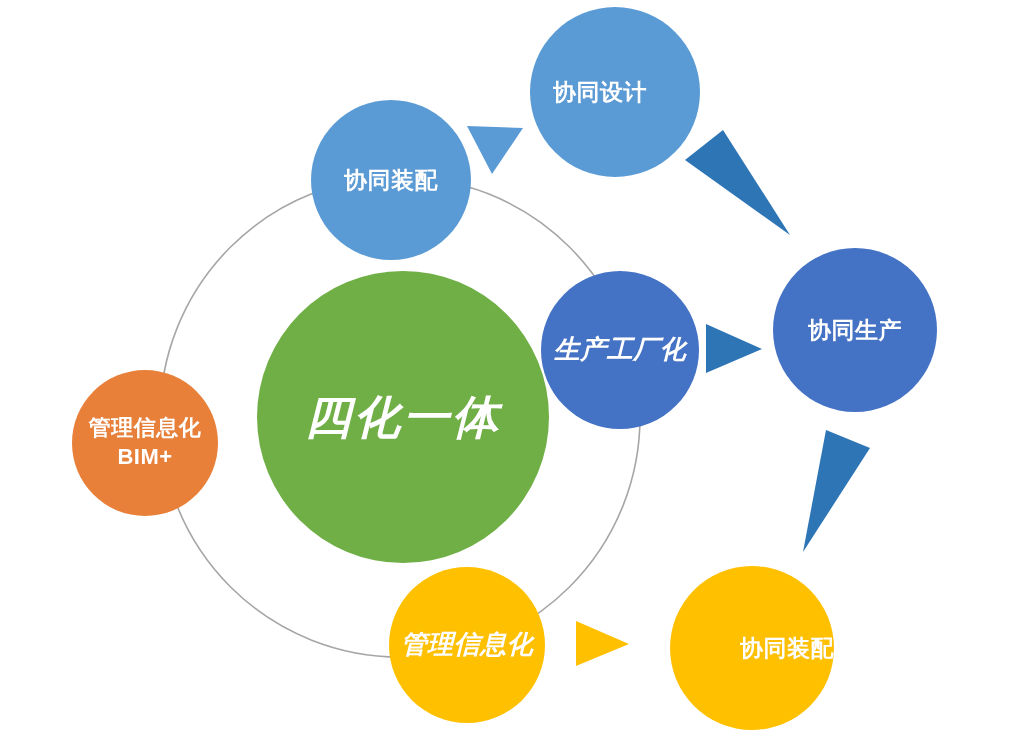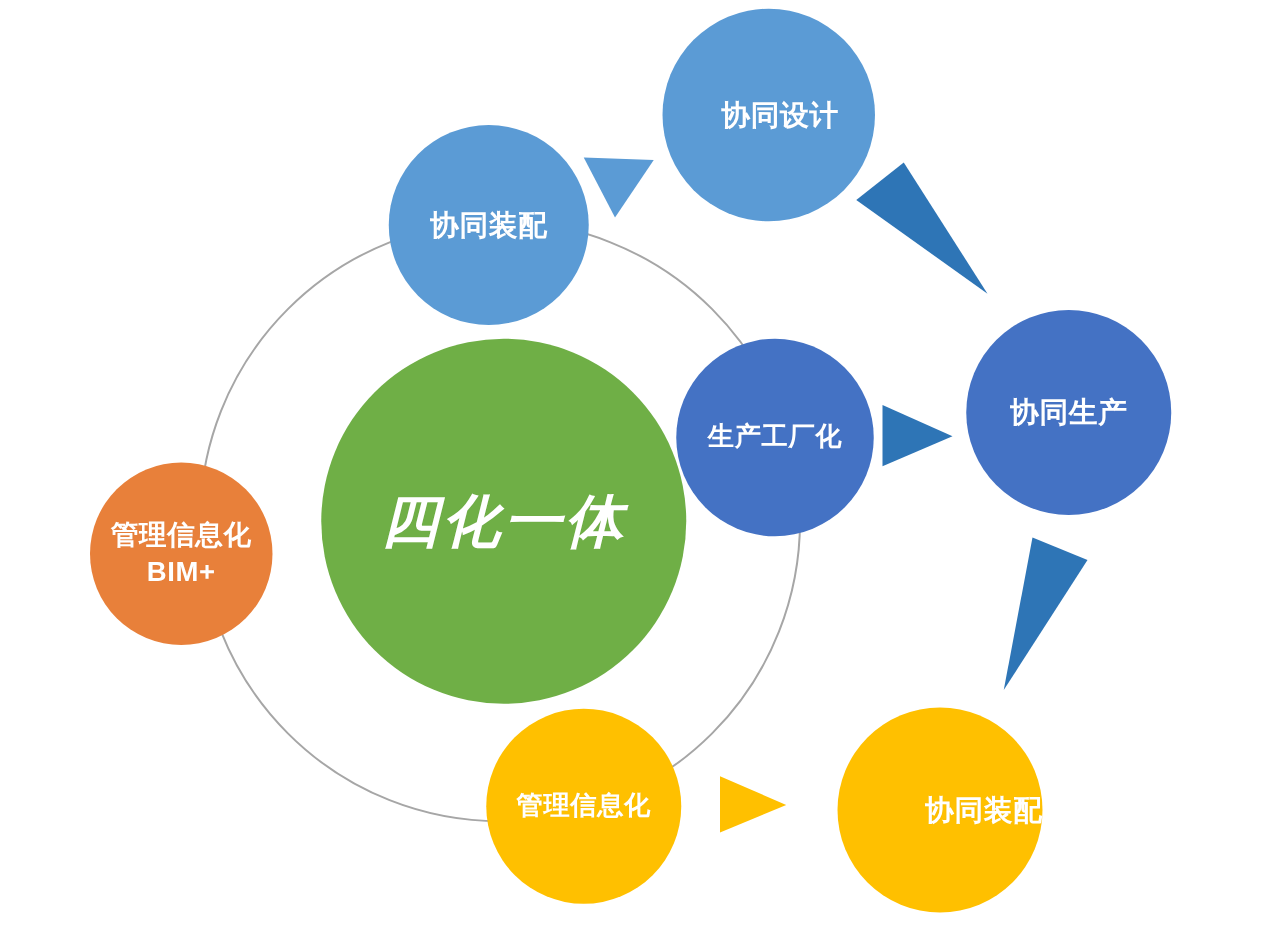--- a/index.html
+++ b/index.html
@@ -41,21 +41,22 @@
     text-shadow: 0 0 1px rgba(0,0,0,0.06);
   }
   .node-label.center-label {
     font-size: 46px;
     letter-spacing: 3px;
   }
   .node-label.big-label {
     font-size: 23px;
   }
   .node-label.med-label {
-    font-size: 21px;
+    font-size: 26px;
+    font-style: italic;
   }
   .node-label.two-line {
     font-size: 22px;
     line-height: 1.3;
   }
   .hit {
     position: absolute;
     border-radius: 50%;
     transform: translate(-50%, -50%);
     background: transparent;
@@ -85,21 +86,21 @@
         <circle cx="855" cy="330" r="82" fill="#4472C4"></circle>
         <circle cx="467" cy="645" r="78" fill="#FFC000"></circle>
         <circle cx="752" cy="648" r="82" fill="#FFC000"></circle>
         <circle cx="145" cy="443" r="73" fill="#E8803A"></circle>
       </g>
   </svg>
 
   <div id="label-layer">
       <div class="node-label center-label" style="left: 403px; top: 417px; color: rgb(255, 255, 255); font-style: italic;">四化一体</div>
       <div class="node-label big-label" style="left: 391px; top: 180px; color: rgb(255, 255, 255);">协同装配</div>
-      <div class="node-label big-label" style="left: 624px; top: 92px; color: rgb(255, 255, 255); text-align: center;">协同设计</div>
+      <div class="node-label big-label" style="left: 600px; top: 92px; color: rgb(255, 255, 255); text-align: center;">协同设计</div>
       <div class="node-label med-label" style="left: 620px; top: 350px; color: rgb(255, 255, 255);">生产工厂化</div>
       <div class="node-label big-label" style="left: 855px; top: 330px; color: rgb(255, 255, 255);">协同生产</div>
       <div class="node-label med-label" style="left: 467px; top: 645px; color: rgb(255, 255, 255);">管理信息化</div>
       <div class="node-label big-label" style="left: 752px; top: 648px; color: rgb(255, 255, 255); margin-left: 35px;">协同装配</div>
       <div class="node-label two-line" style="left: 145px; top: 443px; color: rgb(255, 255, 255);">管理信息化
 BIM+</div>
     </div>
   <div id="hit-layer">
       <div class="hit" style="left: 403px; top: 417px; width: 292px; height: 292px;"></div>
       <div class="hit" style="left: 391px; top: 180px; width: 160px; height: 160px;"></div>

